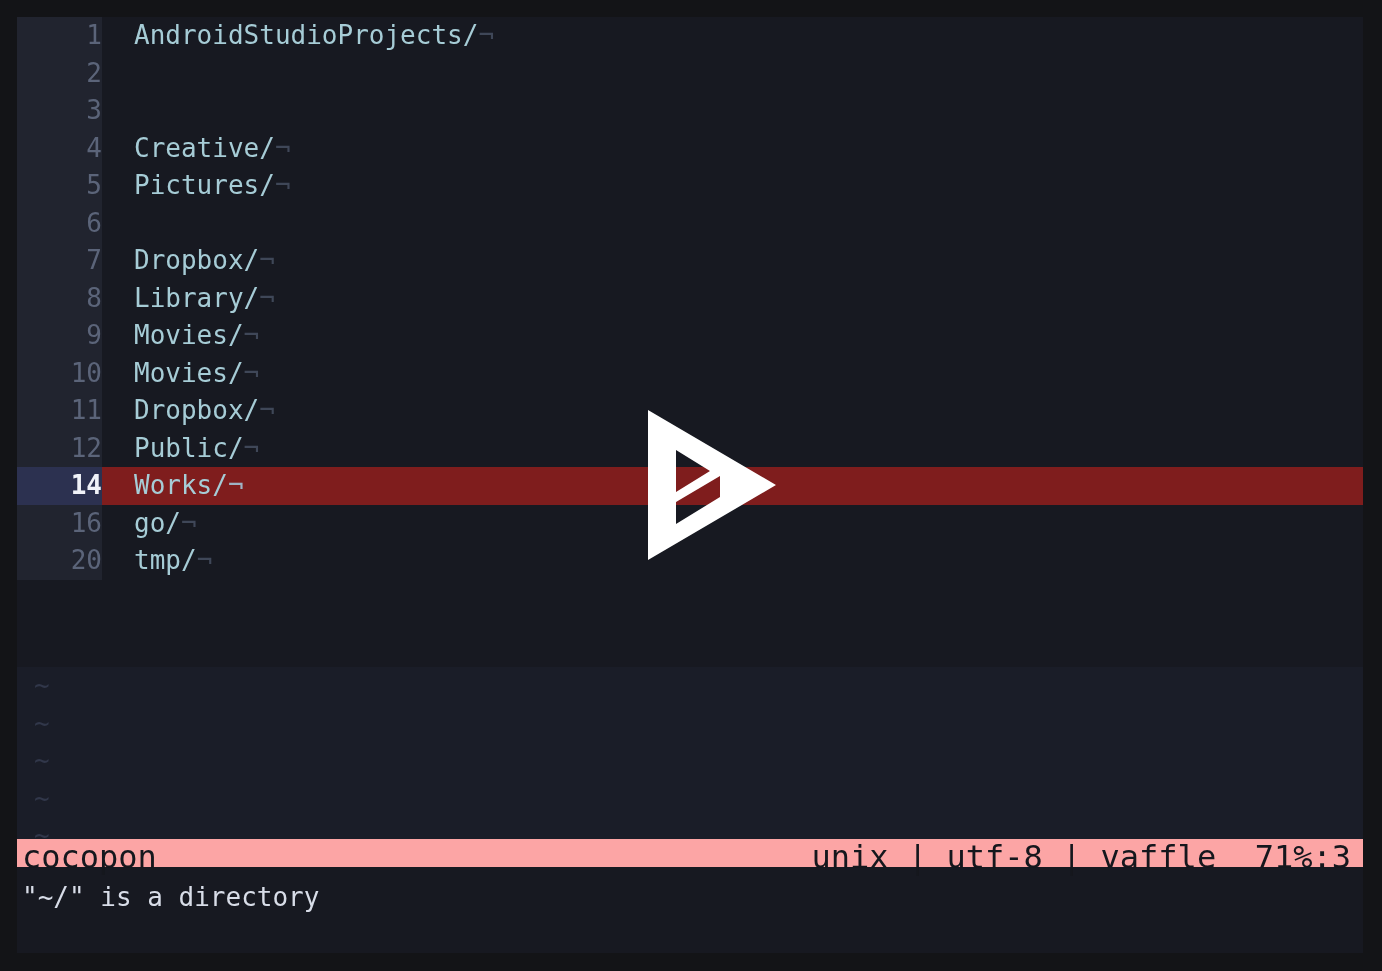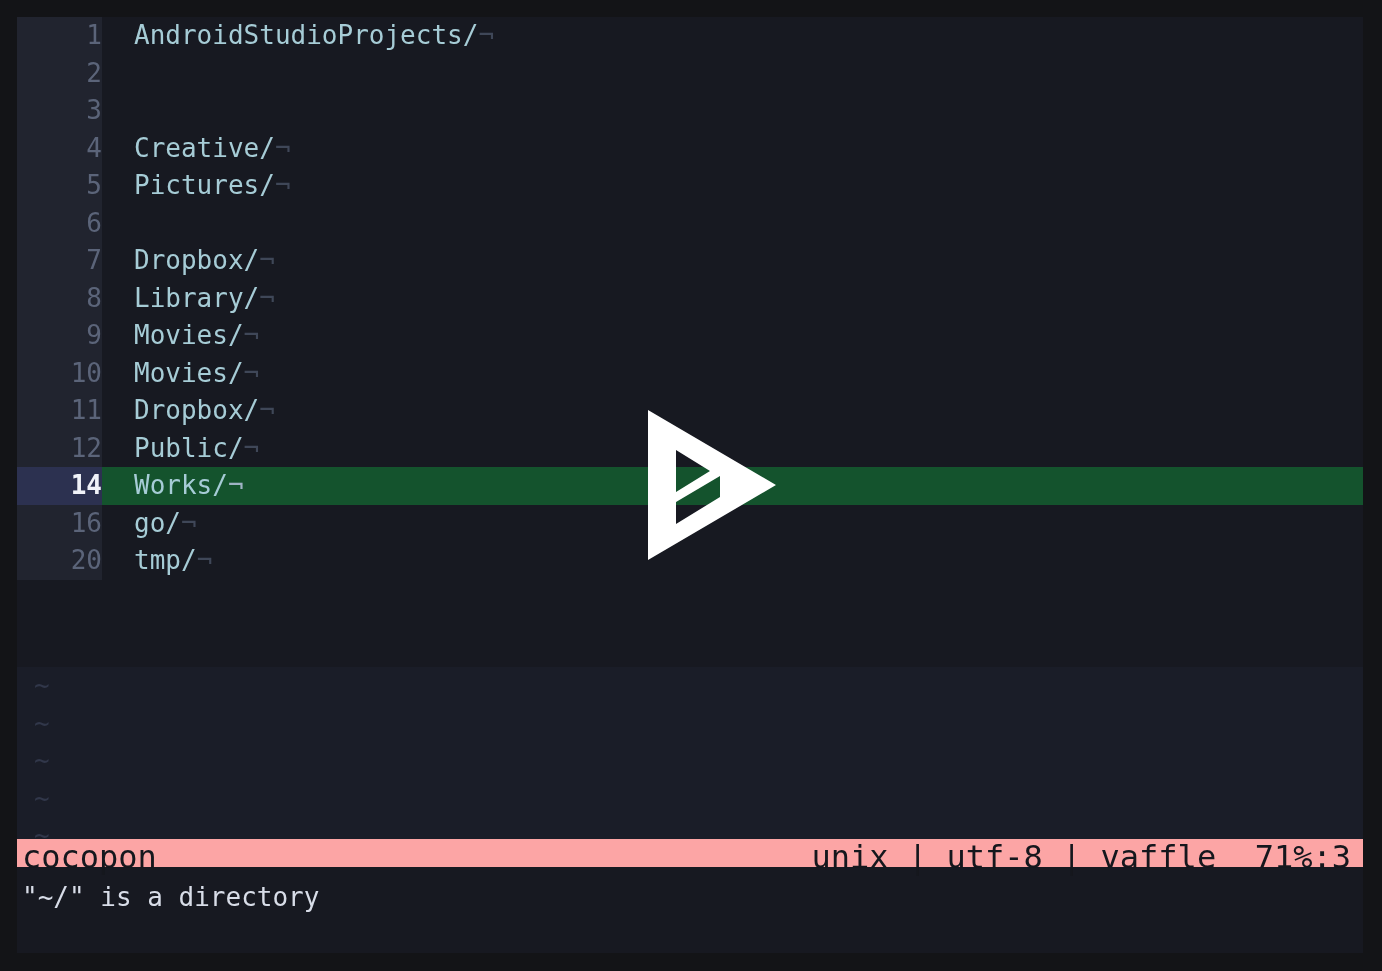--- a/index.html
+++ b/index.html
@@ -45,21 +45,21 @@
 
   .line {
     position: relative;
     height: 37.5px;
     line-height: 37.5px;
     white-space: pre;
     font-size: 26px;
     letter-spacing: 0px;
   }
   .line.current {
-    background: #14532d;
+    background: #7f1d1d;
   }
 
   .gutter {
     position: absolute;
     left: 0;
     top: 0;
     width: 85px;
     height: 37.5px;
     background: #21242f;
     color: #5b6479;

